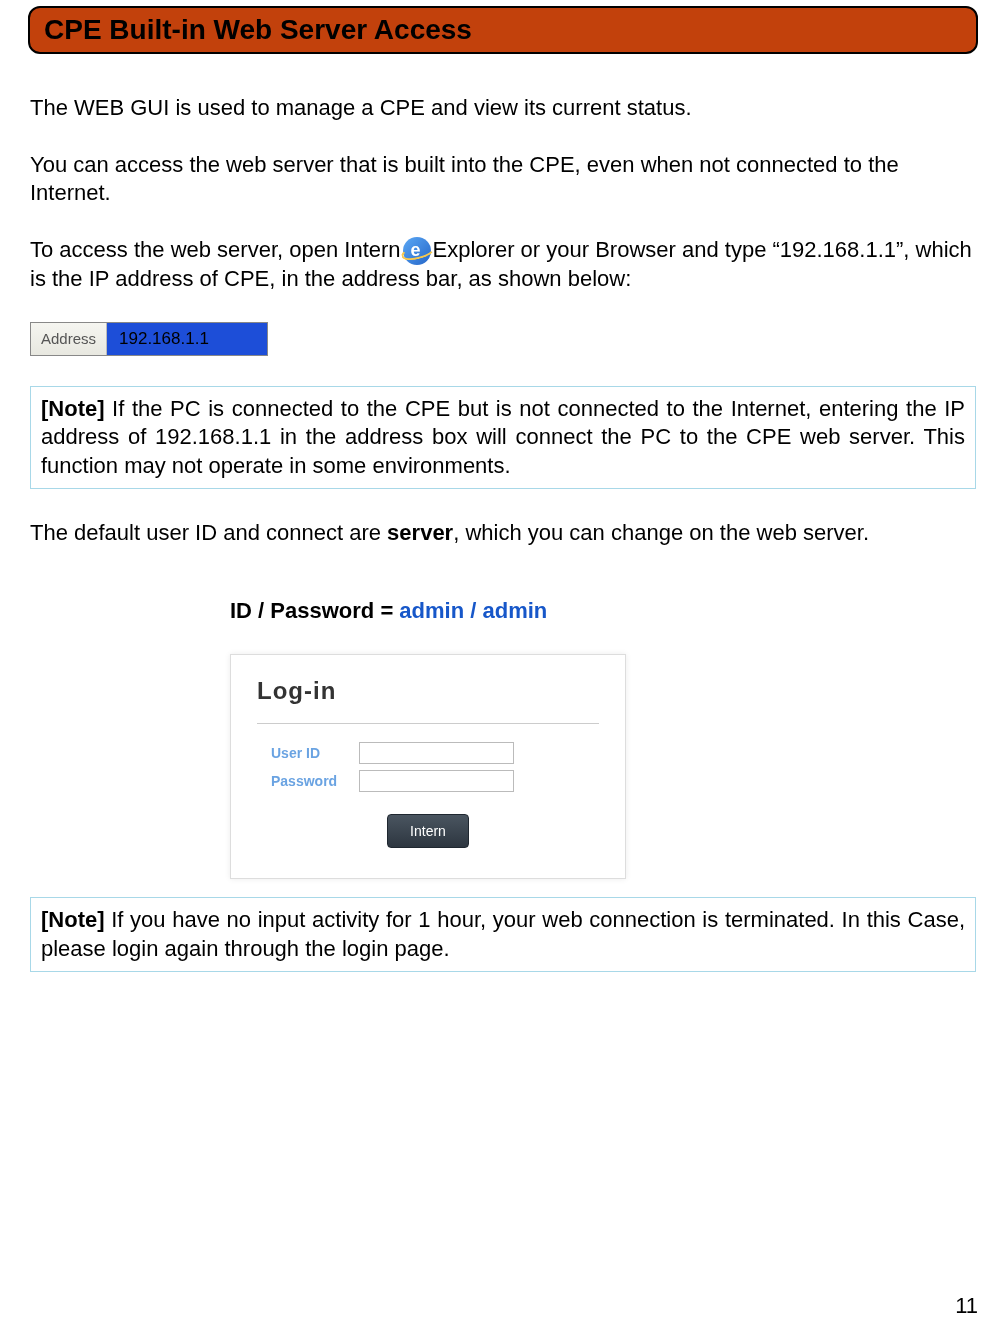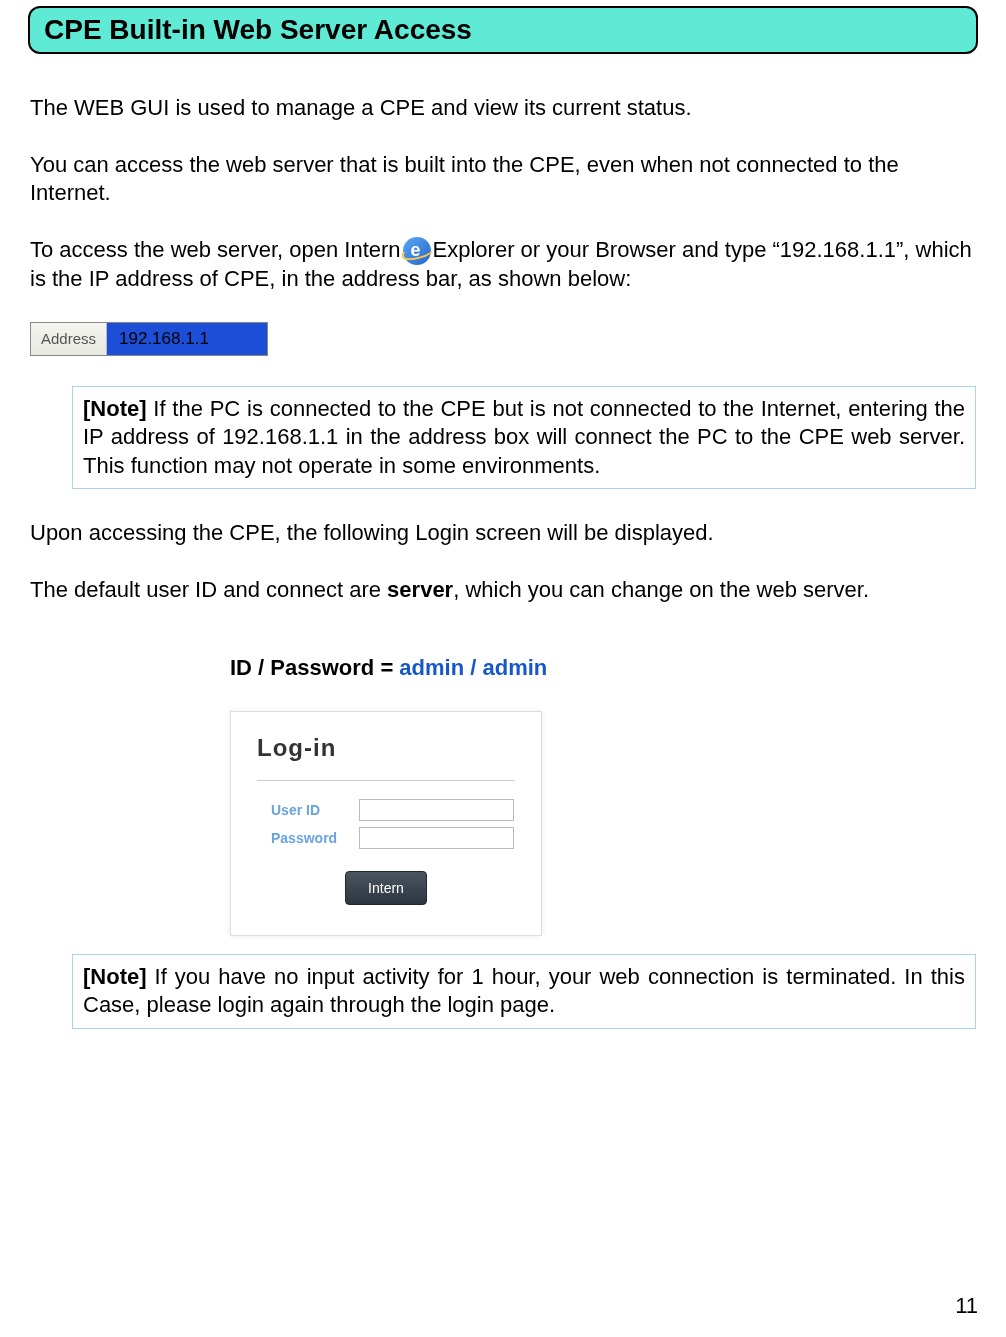--- a/index.html
+++ b/index.html
@@ -5,21 +5,21 @@
     * { box-sizing: border-box; margin: 0; padding: 0; }
     body {
       font-family: Arial, sans-serif;
       background: #fff;
       width: 1006px;
       height: 1337px;
       padding: 0 28px;
       position: relative;
     }
     .title-bar {
-      background: #5eead4;
+      background: #c2410c;
       border: 2px solid #000;
       border-radius: 12px;
       padding: 6px 14px;
       margin-top: 6px;
     }
     .title-text {
       font-size: 28px;
       font-weight: bold;
       color: #000;
     }
@@ -85,34 +85,33 @@
       width: 160px;
       font-family: Arial, sans-serif;
     }
     .note-box {
       border: 1px solid #a8d8e8;
       padding: 8px 10px;
       font-size: 22px;
       line-height: 1.3;
       text-align: justify;
       margin-bottom: 30px;
-      margin-left: 42px;
     }
     .note-label { font-weight: bold; }
     .creds-line {
       font-size: 22px;
       font-weight: bold;
       text-align: left;
       padding-left: 200px;
       margin-top: 50px;
       margin-bottom: 30px;
     }
     .creds-blue { color: #1757c9; text-align: right; }
     .login-panel {
-      width: 312px;
+      width: 396px;
       margin-left: 200px;
       background: #fff;
       border: 1px solid #ddd;
       box-shadow: 0 0 6px rgba(0,0,0,0.08);
       padding: 22px 26px 26px 26px;
     }
     .login-header {
       font-size: 24px;
       font-weight: bold;
       color: #333;
@@ -178,21 +177,20 @@
 
   <div class="address-bar-img">
     <div class="address-label">Address</div>
     <div class="address-input">192.168.1.1</div>
   </div>
 
   <div class="note-box">
     <span class="note-label">[Note]</span><span> If the PC is connected to the CPE but is not connected to the Internet, entering the IP address of 192.168.1.1 in the address box will connect the PC to the CPE web server. This function may not operate in some environments.</span>
   </div>
 
-  <p class="para">Upon accessing the CPE, the following Login screen will be displayed.</p>
 
   <p class="para">
     <span>The default user ID and connect are </span><span class="bold">server</span><span>, which you can change on the web server.</span>
   </p>
 
   <div class="creds-line">
     <span>ID / Password = </span><span class="creds-blue">admin / admin</span>
   </div>
 
   <div class="login-panel">

